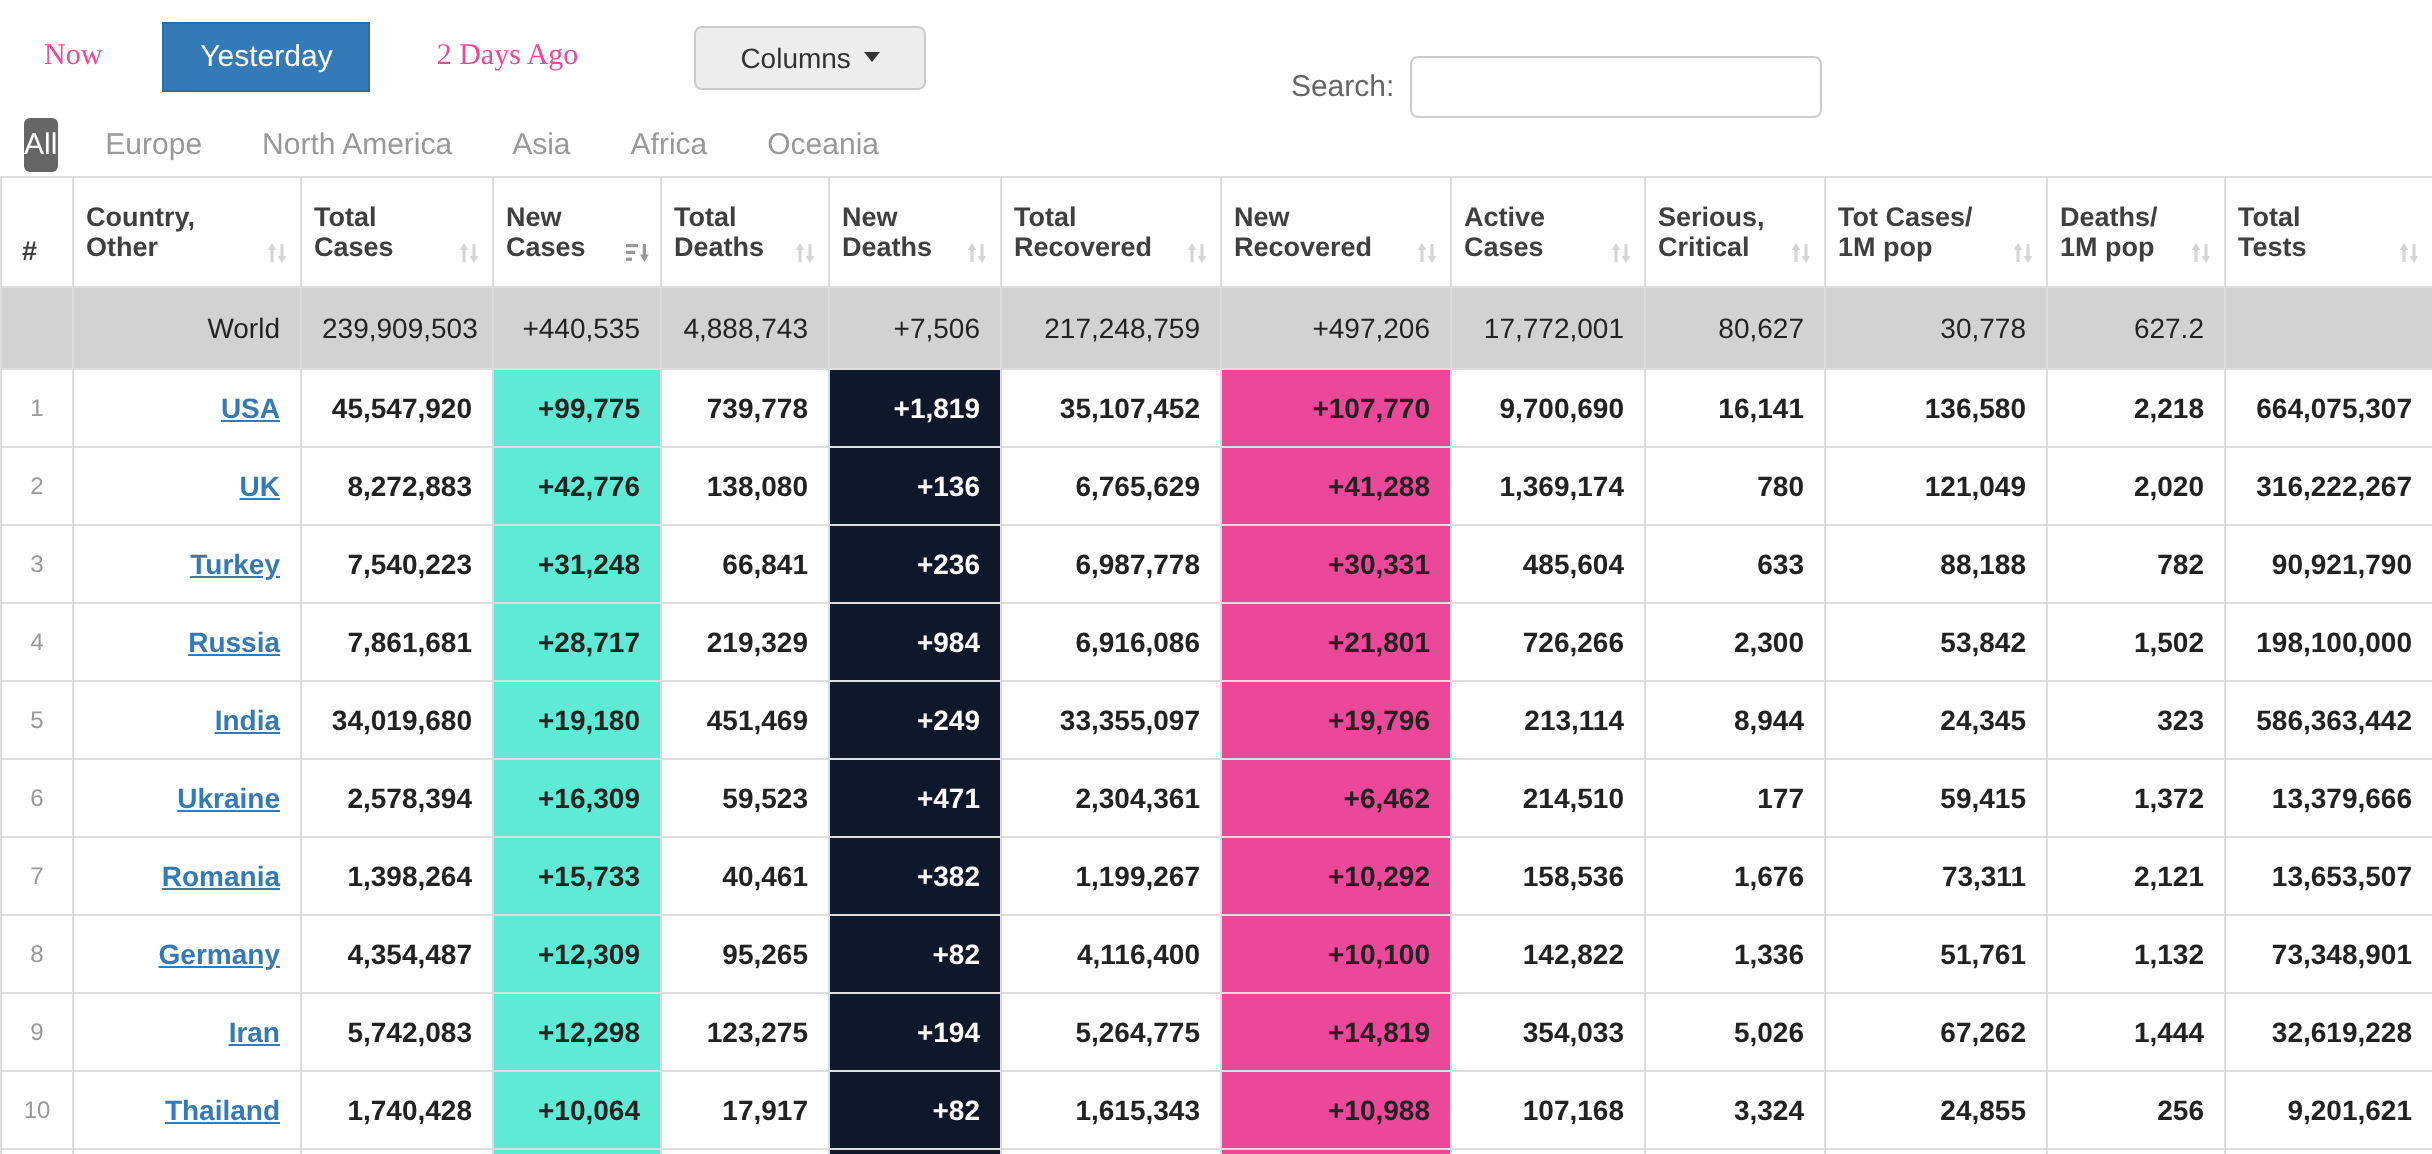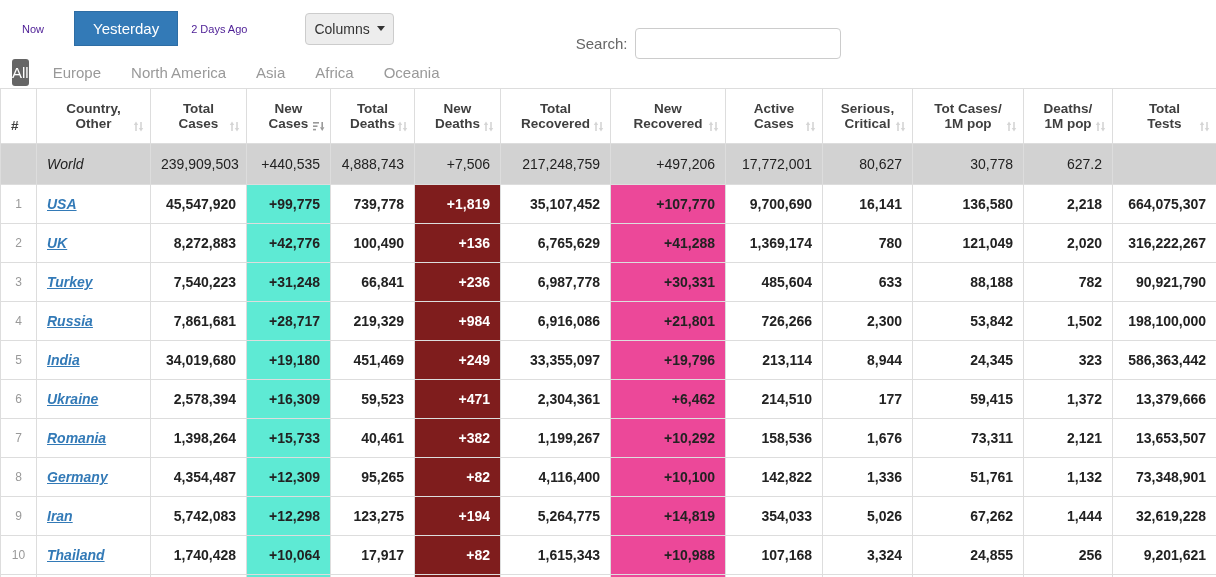--- a/index.html
+++ b/index.html
@@ -3,60 +3,60 @@
 <meta charset="utf-8">
 <style>
   * { box-sizing: border-box; margin: 0; padding: 0; }
   html, body { background: #fff; }
   .container {
     width: 1216px; height: 577px; overflow: hidden; background: #fff;
     font-family: "Liberation Sans", sans-serif; position: relative;
   }
   
   .toolbar { height: 57px; display: flex; align-items: center; padding-left: 22px; }
-  .link-btn { color: #4c1d95; font-size: 11px; cursor: pointer; background: none; border: none; font-family: Liberation Sans, sans-serif; }
+  .link-btn { color: #ec4899; font-size: 15px; cursor: pointer; background: none; border: none; font-family: Liberation Serif, serif; }
   .btn-primary {
     background: #337ab7; color: #fff; border: 1px solid #2e6da4; border-radius: 0;
     padding: 8px 18px; font-size: 15px; margin-left: 30px; cursor: pointer; font-family: inherit;
   }
-  .two-days { margin-left: 13px; }
+  .two-days { margin-left: 33px; }
   .btn-columns {
     margin-left: 58px; background: #ededed; border: 1px solid #ccc; border-radius: 4px;
-    padding: 7px 8px; font-size: 14px; color: #333; cursor: pointer; font-family: inherit;
+    padding: 7px 22px; font-size: 14px; color: #333; cursor: pointer; font-family: inherit;
     display: inline-flex; align-items: center;
   }
   .caret { display: inline-block; margin-left: 7px; width: 0; height: 0;
     border-left: 4px solid transparent; border-right: 4px solid transparent; border-top: 5px solid #333; }
   .search-wrap { margin-left: 182px; display: flex; align-items: center; margin-top: 29px; }
   .search-label { color: #666; font-size: 15px; margin-right: 8px; }
   .search-input { width: 206px; height: 31px; border: 1px solid #ccc; border-radius: 4px; padding: 0 8px;
     font-family: inherit; font-size: 14px; }
   
   .tabs { height: 31px; display: flex; align-items: center; padding-left: 12px; }
   .tab { color: #999; font-size: 15px; margin-right: 30px; cursor: pointer; padding: 5px 0; border-radius: 3px; }
   .tab.active { background: #666666; color: #fff; margin-right: 24px; }
   
   table { border-collapse: collapse; table-layout: fixed; width: 1216px; }
   th, td { border: 1px solid #ddd; overflow: hidden; white-space: nowrap; }
   thead th {
-    height: 55px; vertical-align: middle; text-align: center; padding: 6px 6px;
+    height: 55px; vertical-align: middle; text-align: left; padding: 6px 6px;
     font-size: 13.5px; font-weight: bold; color: #3f3f3f; position: relative; cursor: pointer;
     background: #fff;
   }
   thead th.rank-th { vertical-align: bottom; padding-bottom: 10px; text-align: left; padding-left: 10px; }
   .sort-ico { position: absolute; right: 5px; bottom: 10px; }
   tbody tr { height: 39px; }
   tbody tr.world-row { height: 41px; }
   tbody td { padding: 0 10px; font-size: 14px; font-weight: bold; color: #222; text-align: right; vertical-align: middle; }
   td.c-rank { color: #999; font-weight: normal; font-size: 12px; text-align: center; padding: 0 4px; }
-  td.c-country { text-align: left; font-style: italic; }
+  td.c-country { text-align: right; }
   td.c-country a { color: #337ab7; font-weight: bold; text-decoration: underline; font-size: 14px; }
   tr.world-row td { background: #D2D2D2; font-weight: normal; color: #222; }
   td.c-newcases { background: #5eead4; }
-  td.c-newdeaths { background: #7f1d1d; color: #fff; }
+  td.c-newdeaths { background: #0f172a; color: #fff; }
   td.c-newrec { background: #ec4899; }
 </style>
 </head>
 <body>
 
 <div class="container">
 
   <div class="toolbar">
     <button class="link-btn">Now</button>
     <button class="btn-primary">Yesterday</button>
@@ -203,21 +203,21 @@
           <td>16,141</td>
           <td>136,580</td>
           <td>2,218</td>
           <td>664,075,307</td>
         </tr>
         <tr>
           <td class="c-rank">2</td>
           <td class="c-country"><a href="#">UK</a></td>
           <td>8,272,883</td>
           <td class="c-newcases">+42,776</td>
-          <td>100,490</td>
+          <td>138,080</td>
           <td class="c-newdeaths">+136</td>
           <td>6,765,629</td>
           <td class="c-newrec">+41,288</td>
           <td>1,369,174</td>
           <td>780</td>
           <td>121,049</td>
           <td>2,020</td>
           <td>316,222,267</td>
         </tr>
         <tr>

